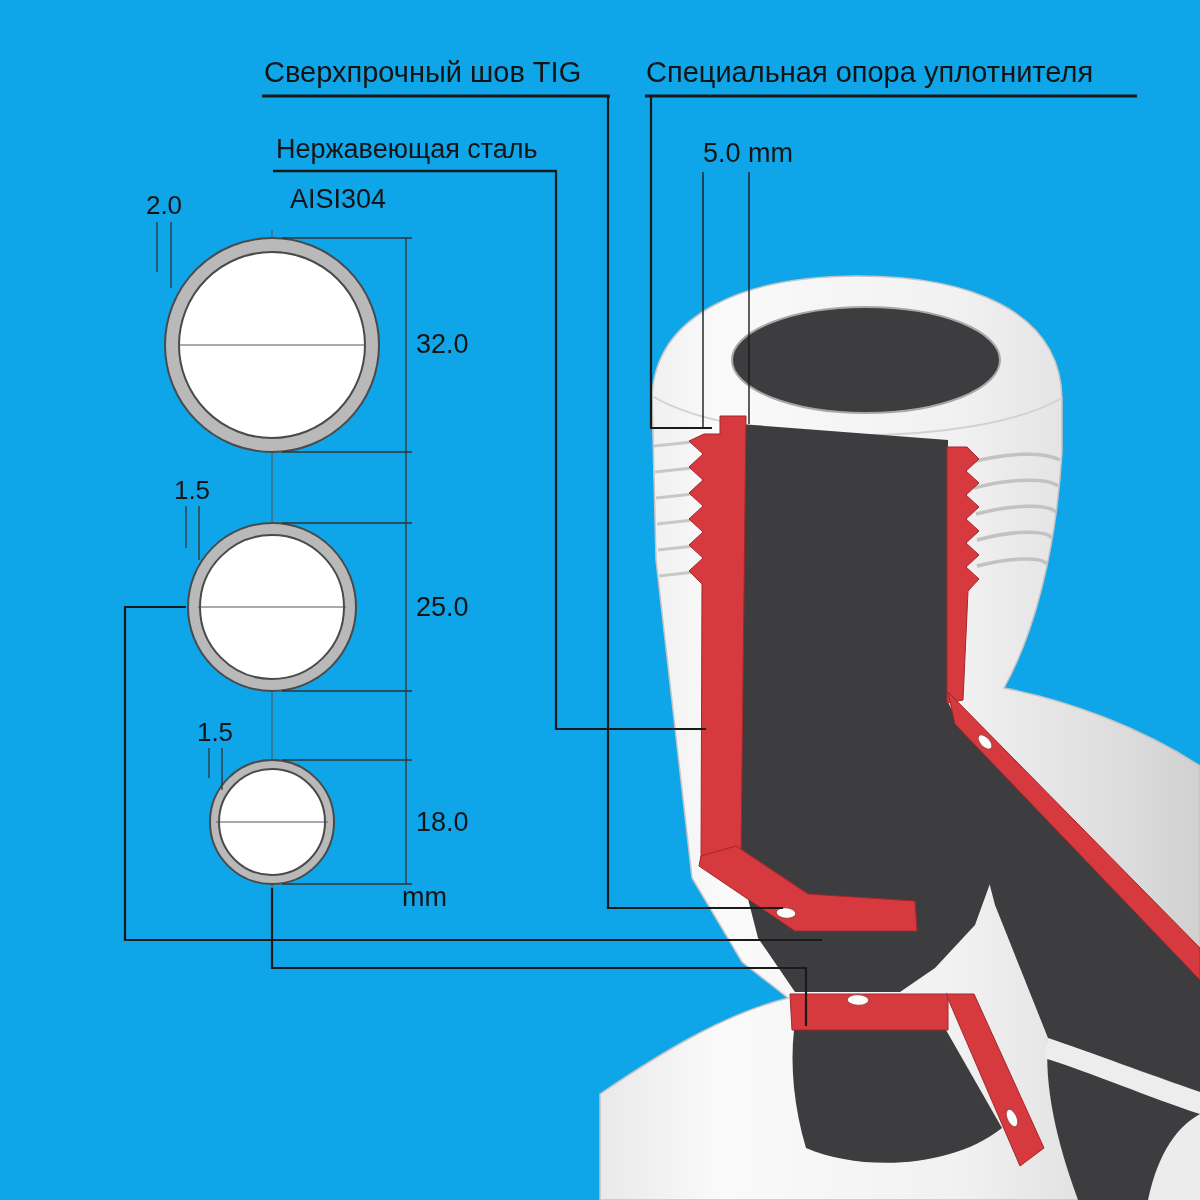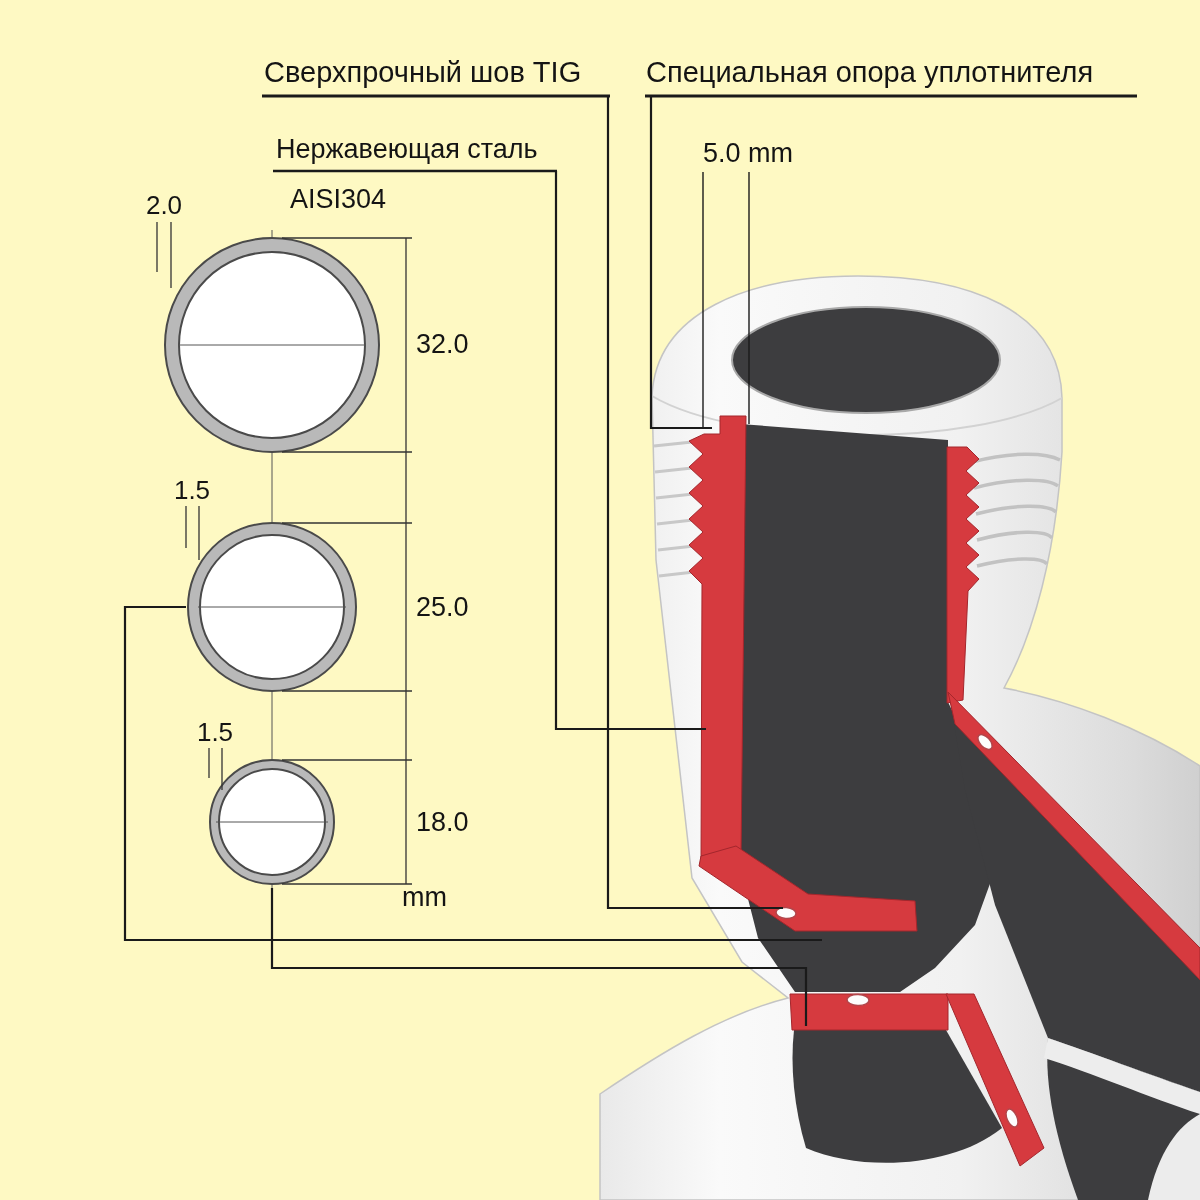--- a/index.html
+++ b/index.html
@@ -1,16 +1,16 @@
 <!DOCTYPE html>
 <html><head>
 <meta charset="utf-8">
 <style>
   html,body{margin:0;padding:0;background:#ffffff;}
-  .canvas{position:relative;width:1200px;height:1200px;background:#fef9c3;overflow:hidden;
+  .canvas{position:relative;width:1200px;height:1200px;background:#0ea5e9;overflow:hidden;
           font-family:"Liberation Sans","DejaVu Sans",sans-serif;}
   svg{position:absolute;left:0;top:0;}
   text{fill:#141414;}
   .lbl{font-size:29px;}
   .lbl-mid{font-size:27px;}
   .dim{font-size:27px;}
   .dim-sm{font-size:26px;}
 </style>
 </head>
 <body>

